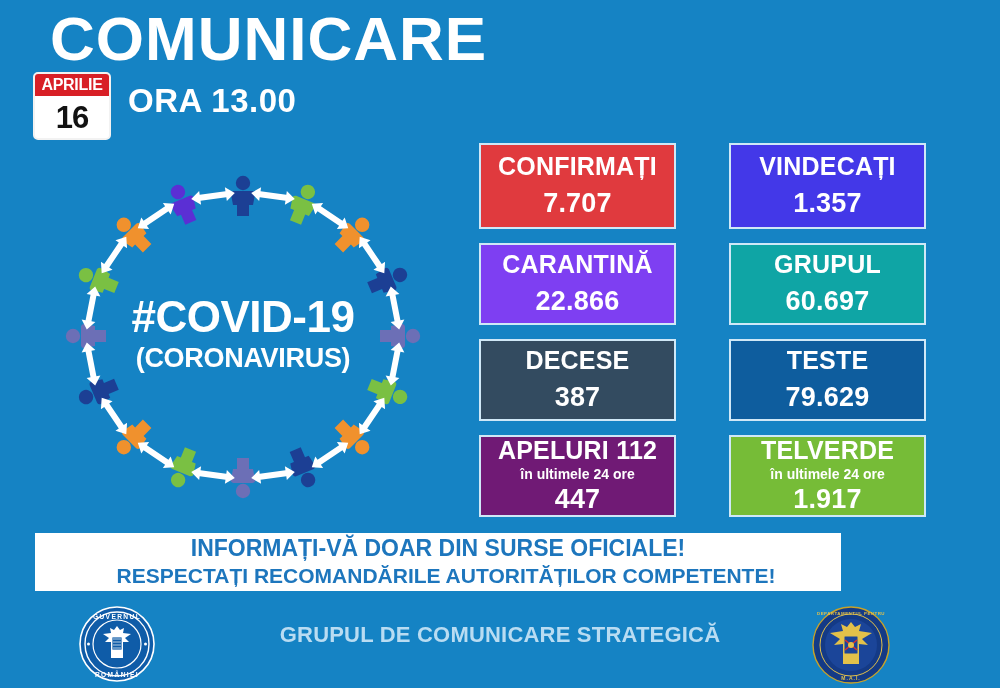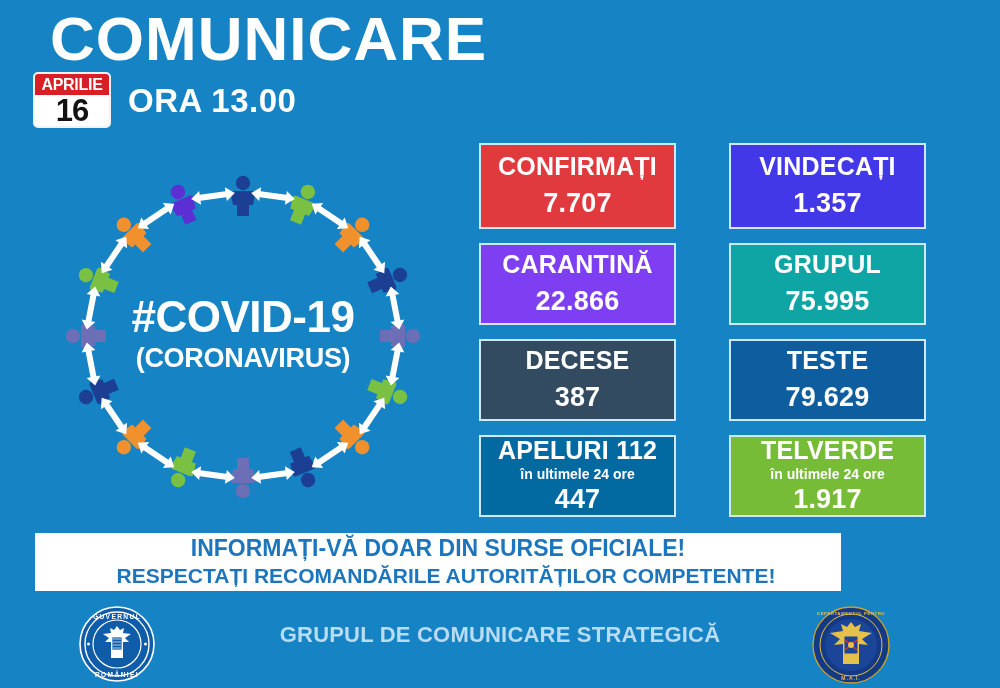--- a/index.html
+++ b/index.html
@@ -31,21 +31,21 @@
     color: #ffffff;
     line-height: 1.12;
     white-space: nowrap;
   }
 
   .cal {
     position: absolute;
     left: 33px;
     top: 72px;
     width: 78px;
-    height: 56px;
+    height: 68px;
     background: #ffffff;
     border-radius: 5px;
     border: 2px solid #f2f2f2;
     overflow: hidden;
     display: flex;
     flex-direction: column;
   }
   .cal-month {
     height: 22px;
     background: #d81f26;
@@ -148,21 +148,21 @@
   }
   .stat.has-sub .stat-value { margin-top: 2px; }
 
   
   #box-confirmati { left: 479px; top: 143px; width: 197px; height: 86px; background: #e03a3e; }
   #box-vindecati  { left: 729px; top: 143px; width: 197px; height: 86px; background: #4338e8; }
   #box-carantina  { left: 479px; top: 243px; width: 197px; height: 82px; background: #7e3ff2; }
   #box-izolare    { left: 729px; top: 243px; width: 197px; height: 82px; background: #0fa5a5; }
   #box-decese     { left: 479px; top: 339px; width: 197px; height: 82px; background: #334b60; }
   #box-teste      { left: 729px; top: 339px; width: 197px; height: 82px; background: #0e5d9e; }
-  #box-apeluri    { left: 479px; top: 435px; width: 197px; height: 82px; background: #0369a1; }
+  #box-apeluri    { left: 479px; top: 435px; width: 197px; height: 82px; background: #701a75; }
   #box-telverde   { left: 729px; top: 435px; width: 197px; height: 82px; background: #76bc37; }
 
   
   .banner {
     position: absolute;
     left: 35px;
     top: 533px;
     width: 806px;
     height: 58px;
     background: #ffffff;
@@ -351,21 +351,21 @@
     <div class="stat-value">1.357</div>
   </div>
 
   <div class="stat" id="box-carantina">
     <div class="stat-label">CARANTINĂ</div>
     <div class="stat-value">22.866</div>
   </div>
 
   <div class="stat" id="box-izolare">
     <div class="stat-label">GRUPUL</div>
-    <div class="stat-value">75.995</div>
+    <div class="stat-value">60.697</div>
   </div>
 
   <div class="stat" id="box-decese">
     <div class="stat-label">DECESE</div>
     <div class="stat-value">387</div>
   </div>
 
   <div class="stat" id="box-teste">
     <div class="stat-label">TESTE</div>
     <div class="stat-value">79.629</div>

